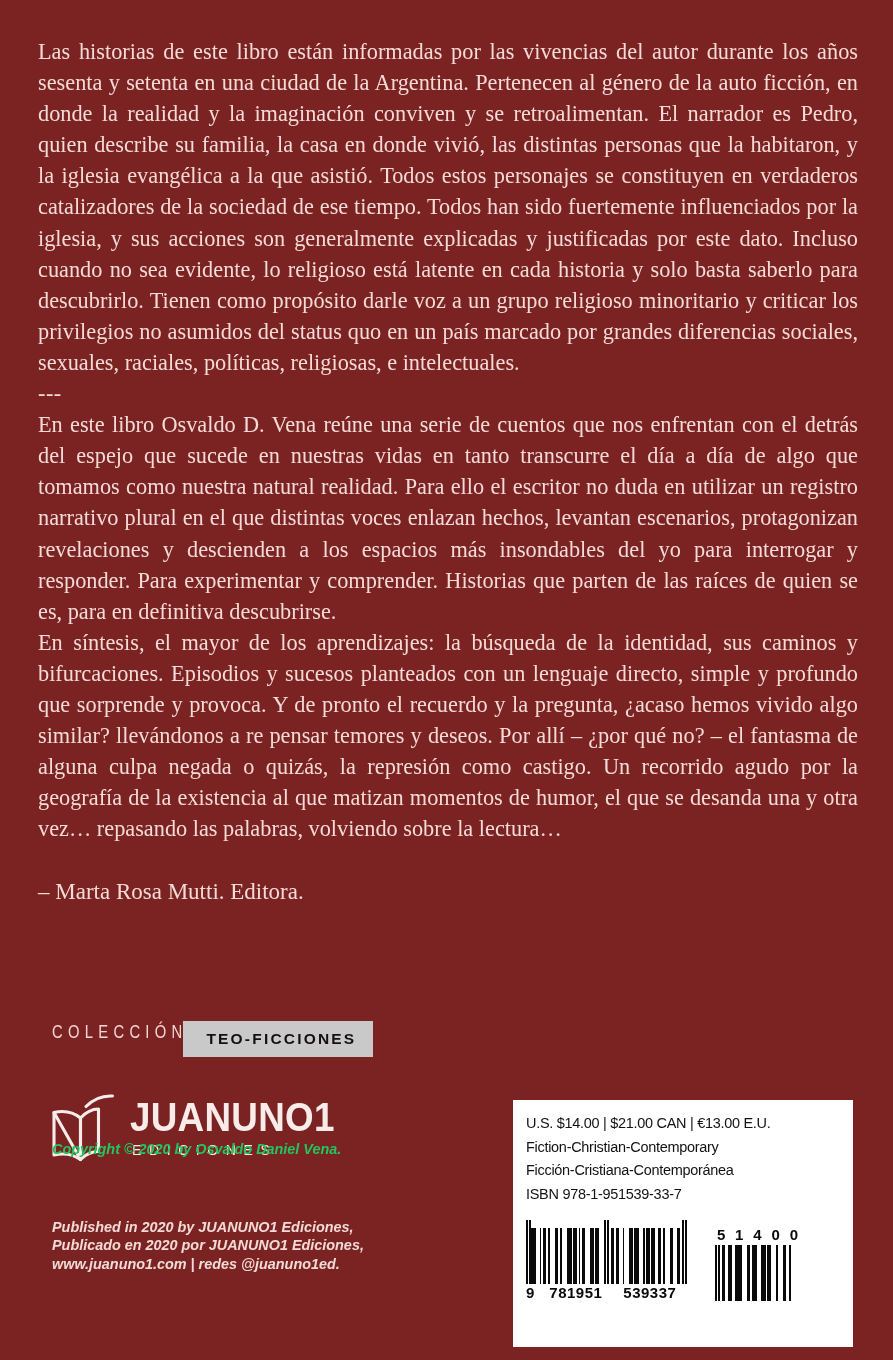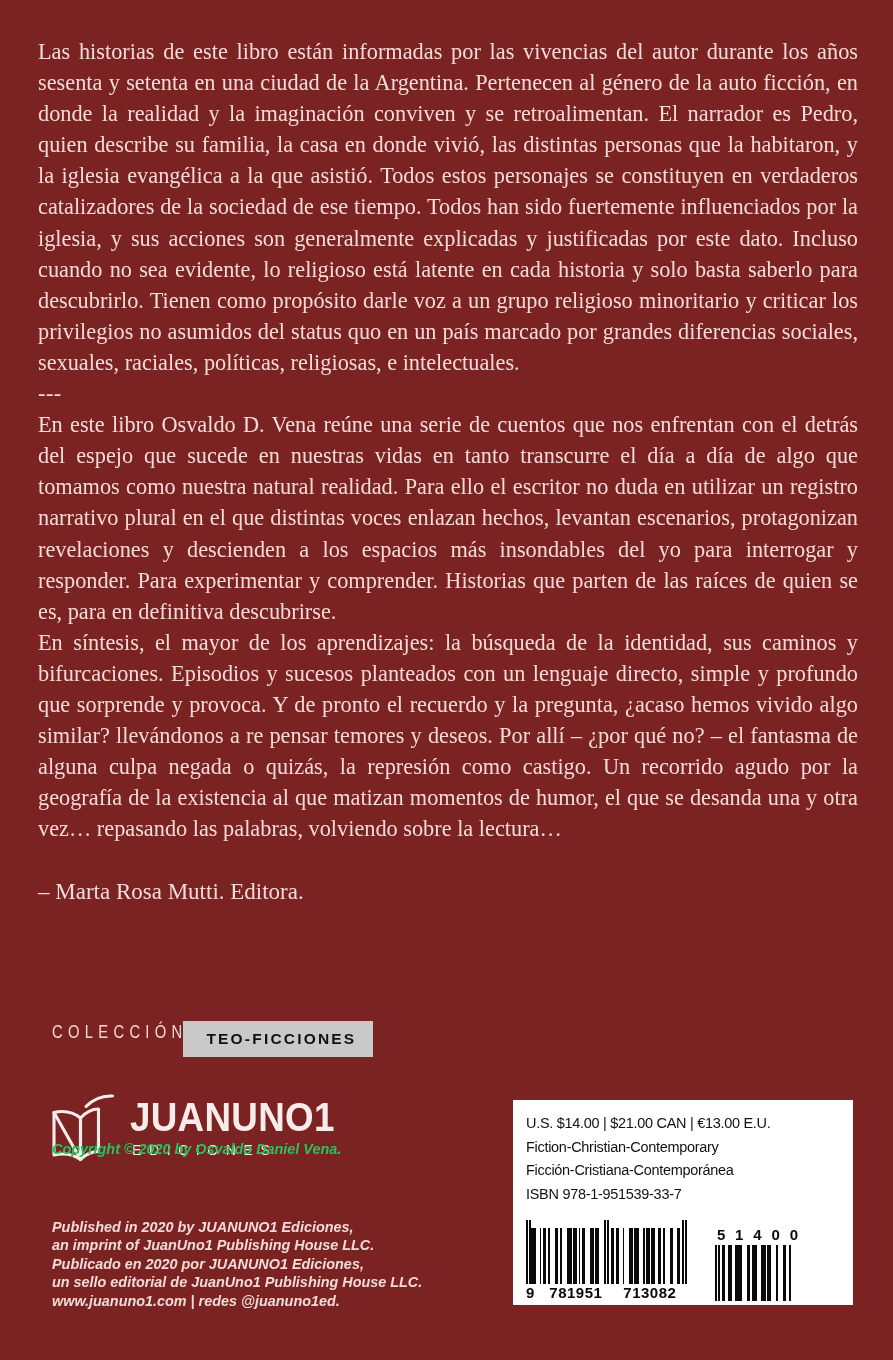--- a/index.html
+++ b/index.html
@@ -155,21 +155,21 @@
     white-space: nowrap;
   }
   .imprint div { white-space: nowrap; }
 
   
   .isbn-panel {
     position: absolute;
     left: 513px;
     top: 1100px;
     width: 340px;
-    height: 205px;
+    height: 247px;
     background: #ffffff;
     box-sizing: border-box;
     padding: 11px 0 0 13px;
   }
   .isbn-line {
     color: #121212;
     font-family: "Liberation Sans", sans-serif;
     font-size: 15.4px;
     line-height: 23.6px;
     letter-spacing: -0.3px;
@@ -253,23 +253,21 @@
     <div class="logo-text">
       <div class="logo-word">JUANUNO1</div>
       <div class="logo-sub">EDICIONES</div>
     </div>
   </div>
 
   <div class="copyright">Copyright © 2020 by Osvaldo Daniel Vena.</div>
 
   <div class="imprint">
     <div>Published in 2020 by JUANUNO1 Ediciones,</div>
-    <div>an imprint of JuanUno1 Publishing House LLC.</div>
     <div>Publicado en 2020 por JUANUNO1 Ediciones,</div>
-    <div>un sello editorial de JuanUno1 Publishing House LLC.</div>
     <div>www.juanuno1.com | redes @juanuno1ed.</div>
   </div>
 
   <div class="isbn-panel">
     <div class="isbn-line">U.S. $14.00 | $21.00 CAN | €13.00 E.U.</div>
     <div class="isbn-line">Fiction-Christian-Contemporary</div>
     <div class="isbn-line">Ficción-Cristiana-Contemporánea</div>
     <div class="isbn-line">ISBN 978-1-951539-33-7</div>
 
     <div class="barcodes">
@@ -331,21 +329,21 @@
             <i class="g" style="width: 3.4px;"></i>
             <i style="width: 3.4px;"></i>
             <i class="g" style="width: 1.7px;"></i>
             <i class="tall" style="width: 1.7px;"></i>
             <i class="g tall" style="width: 1.7px;"></i>
             <i class="tall" style="width: 1.7px;"></i>
           </div>
         <div class="ean-digits" id="ean-digits" style="width: 160.875px;">
             <span style="margin-right: 4px;">9</span>
             <span style="flex: 1 1 0%; text-align: center;">781951</span>
-            <span style="flex: 1 1 0%; text-align: center;">713082</span>
+            <span style="flex: 1 1 0%; text-align: center;">539337</span>
           </div>
       </div>
       <div class="ean-addon">
         <div class="addon-digits" id="addon-digits" style="width: 81.2812px;">
             <span>5</span>
             <span>1</span>
             <span>4</span>
             <span>0</span>
             <span>0</span>
           </div>

